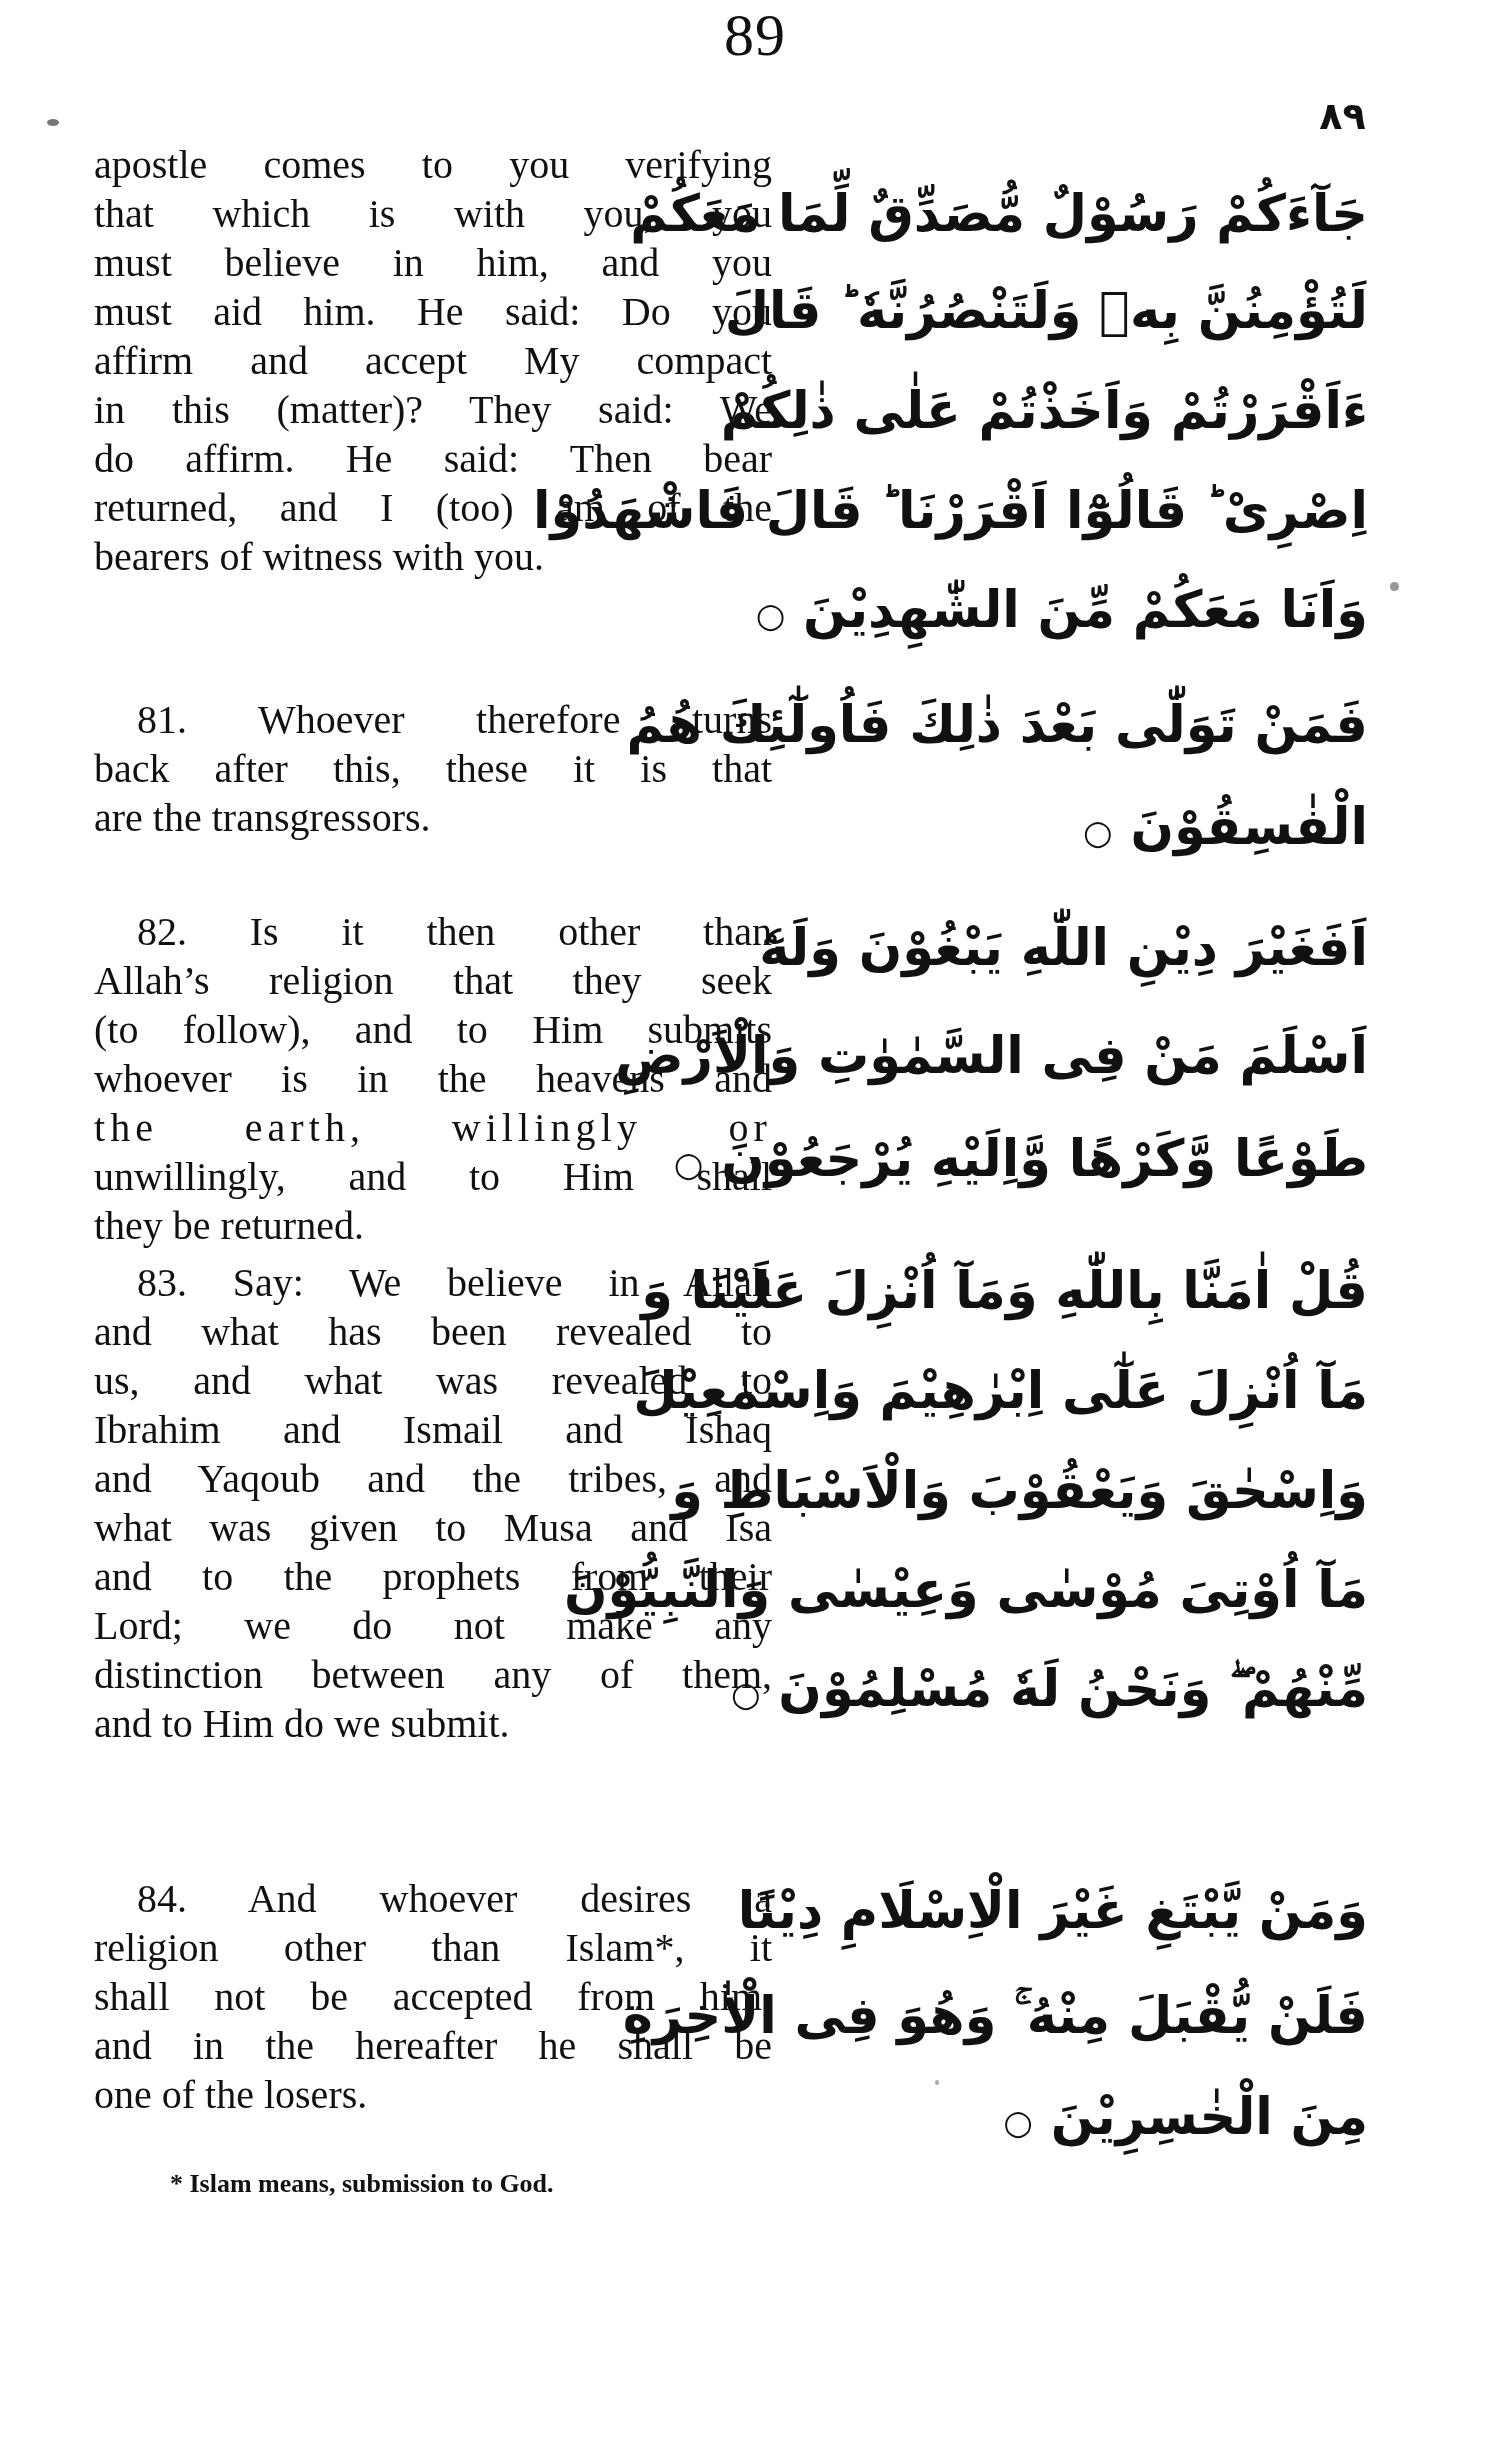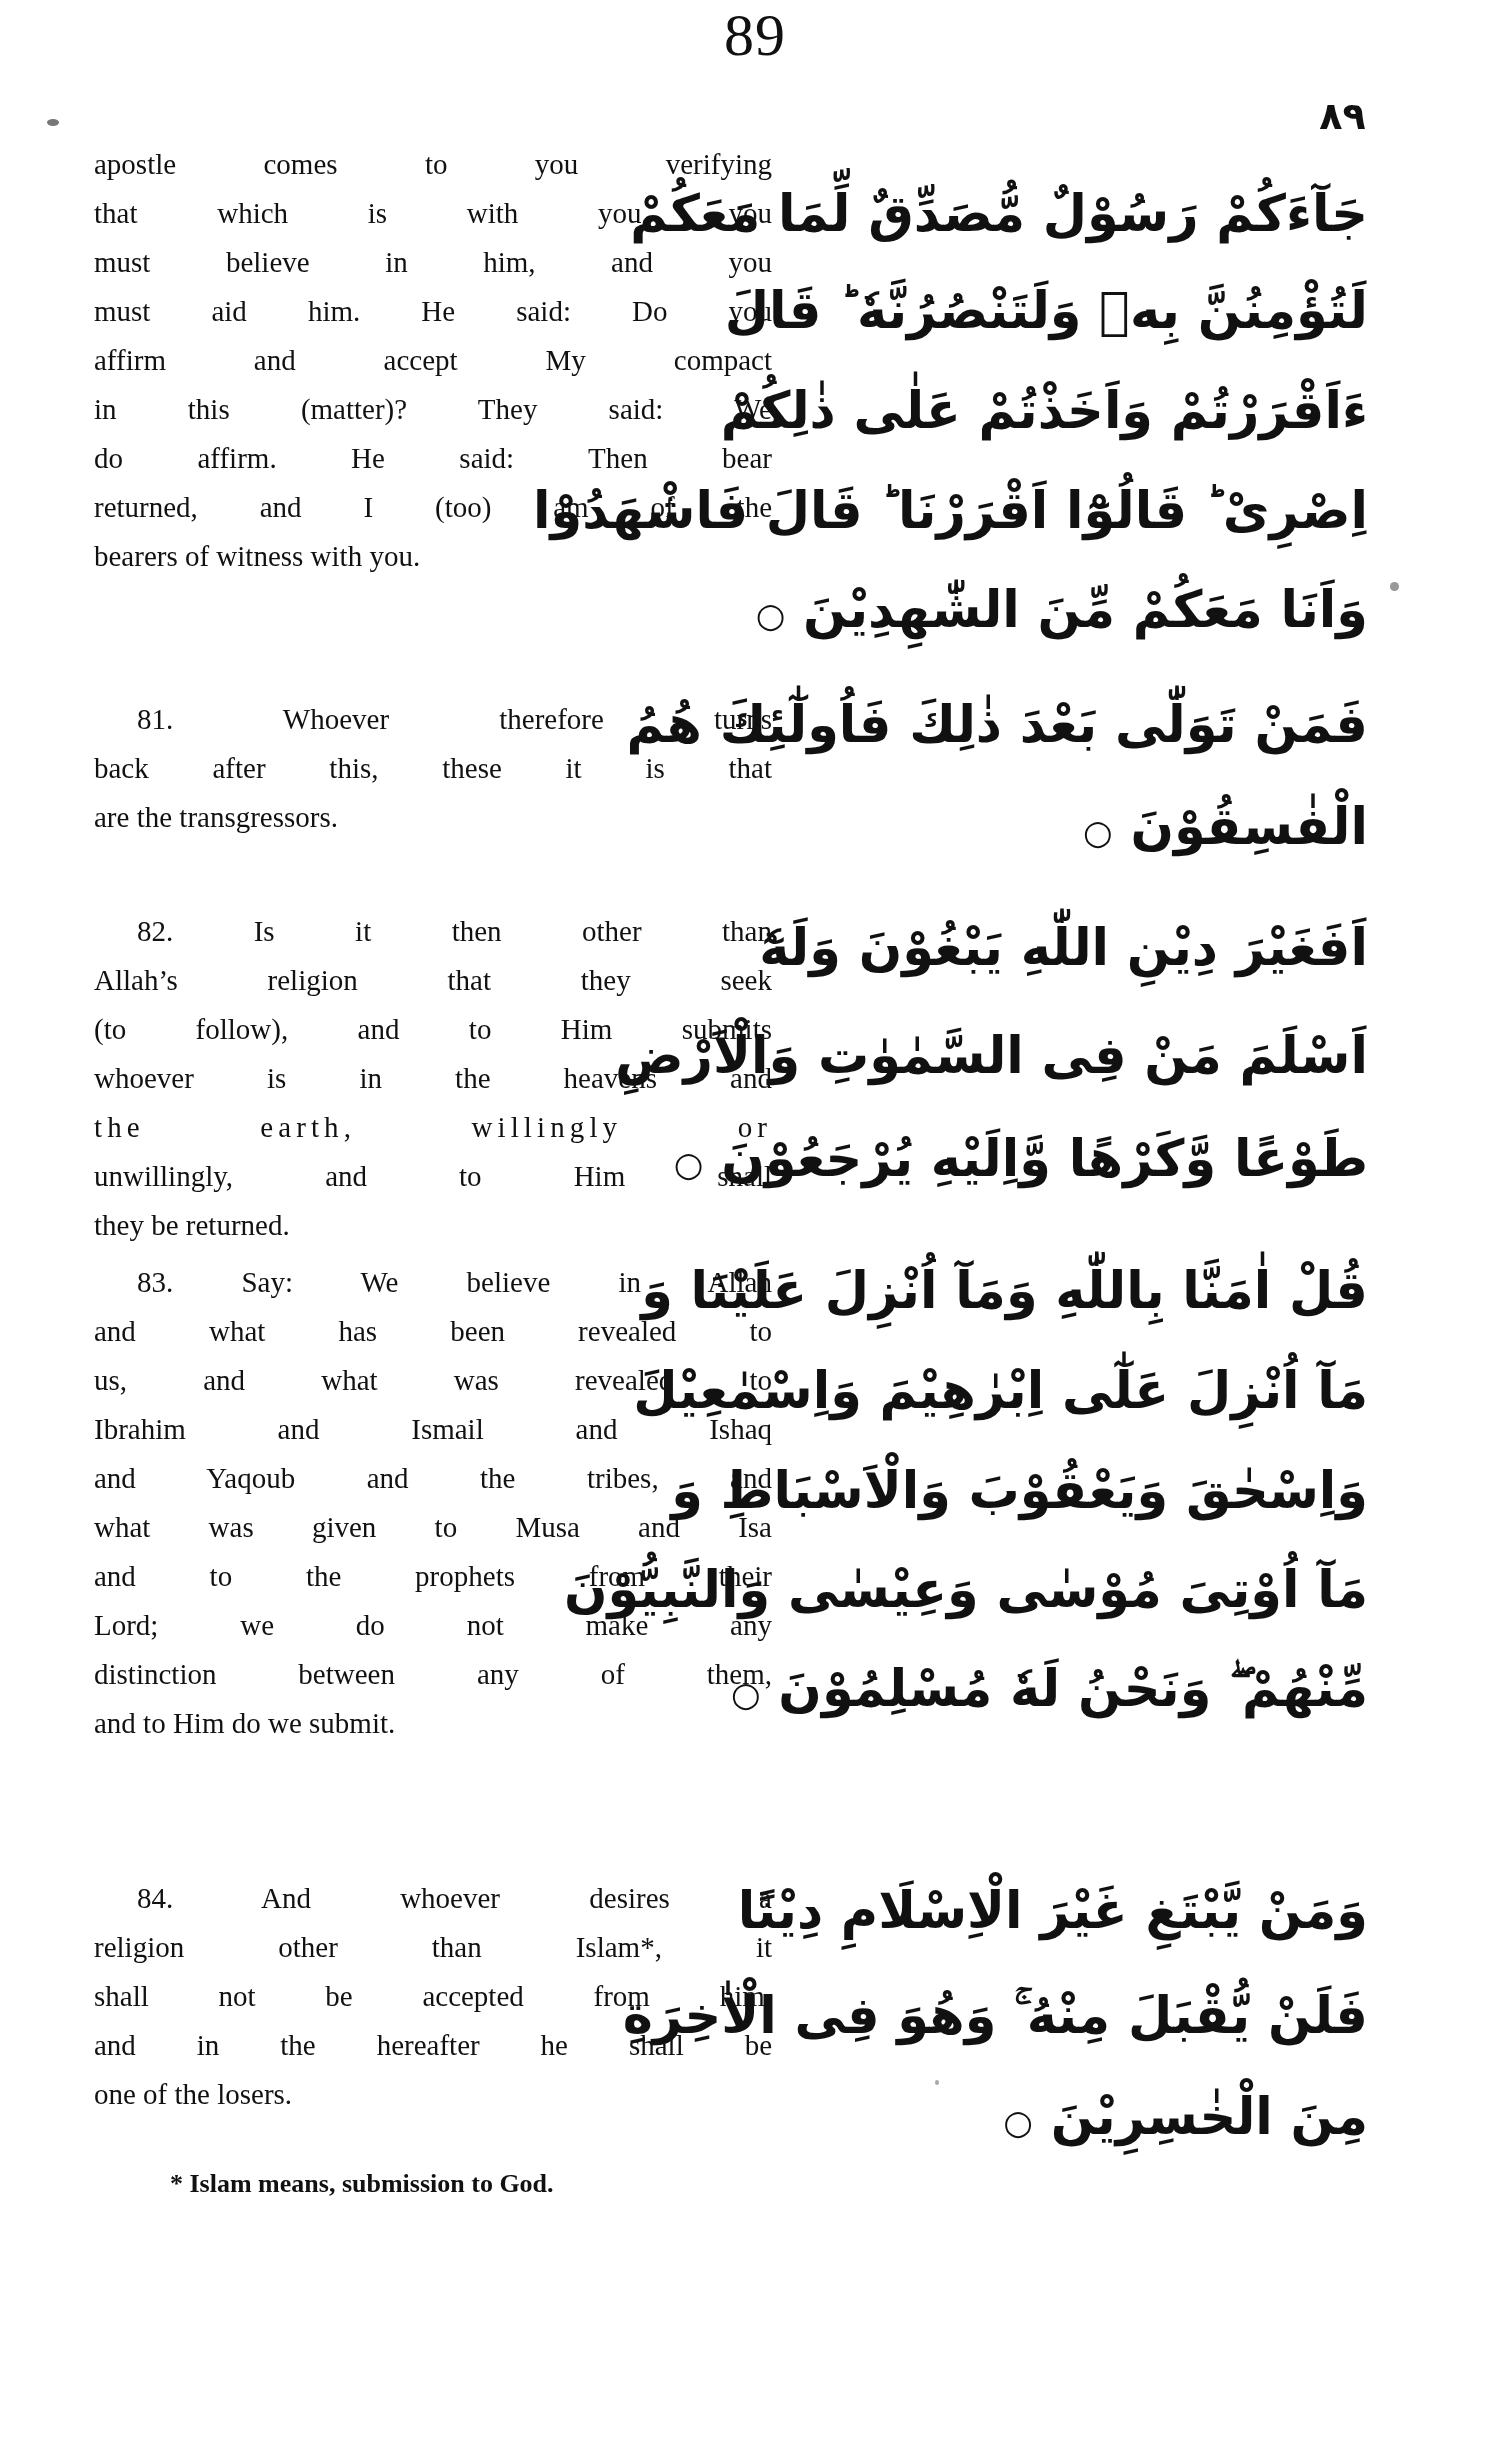--- a/index.html
+++ b/index.html
@@ -3,21 +3,21 @@
 <meta charset="utf-8">
 <style>
   html, body { margin: 0; padding: 0; background: #ffffff; }
   body { width: 1510px; height: 2438px; position: relative; overflow: hidden;
          font-family: "Liberation Serif", "DejaVu Serif", serif; color: #111; }
   .page-number { position: absolute; left: 0; width: 1510px; top: 10.2px; text-align: center;
                  font-size: 60px; line-height: 51px; letter-spacing: 0.9px; }
   .ar-verse-marker { position: absolute; left: 1304px; top: 92px; width: 77px; text-align: center;
                      font-family: "DejaVu Sans", sans-serif; font-weight: bold; font-size: 38px; line-height: 48px; }
   .en-block { position: absolute; left: 94px; width: 678px; }
-  .en-line { display: block; height: 49px; line-height: 49px; font-size: 29px;
+  .en-line { display: block; height: 49px; line-height: 49px; font-size: 40px;
              text-align: justify; text-align-last: justify; white-space: nowrap; overflow: visible; }
   .en-line.last { text-align-last: left; }
   .en-line.indent { padding-left: 43px; }
   .en-line.spaced { letter-spacing: 5.1px; }
   .ar-block { position: absolute; left: 831px; width: 537px; direction: rtl; }
   .ar-line { display: block; font-family: "DejaVu Sans", sans-serif; font-weight: bold; font-size: 51px;
              text-align: justify; text-align-last: justify; white-space: nowrap; }
   .ar-line.last { text-align-last: right; }
   .ayah-end { font-family: "DejaVu Sans", sans-serif; font-weight: normal; font-size: 34px; }
   .footnote { position: absolute; left: 170px; top: 2165px; font-family: "Liberation Serif", serif;

